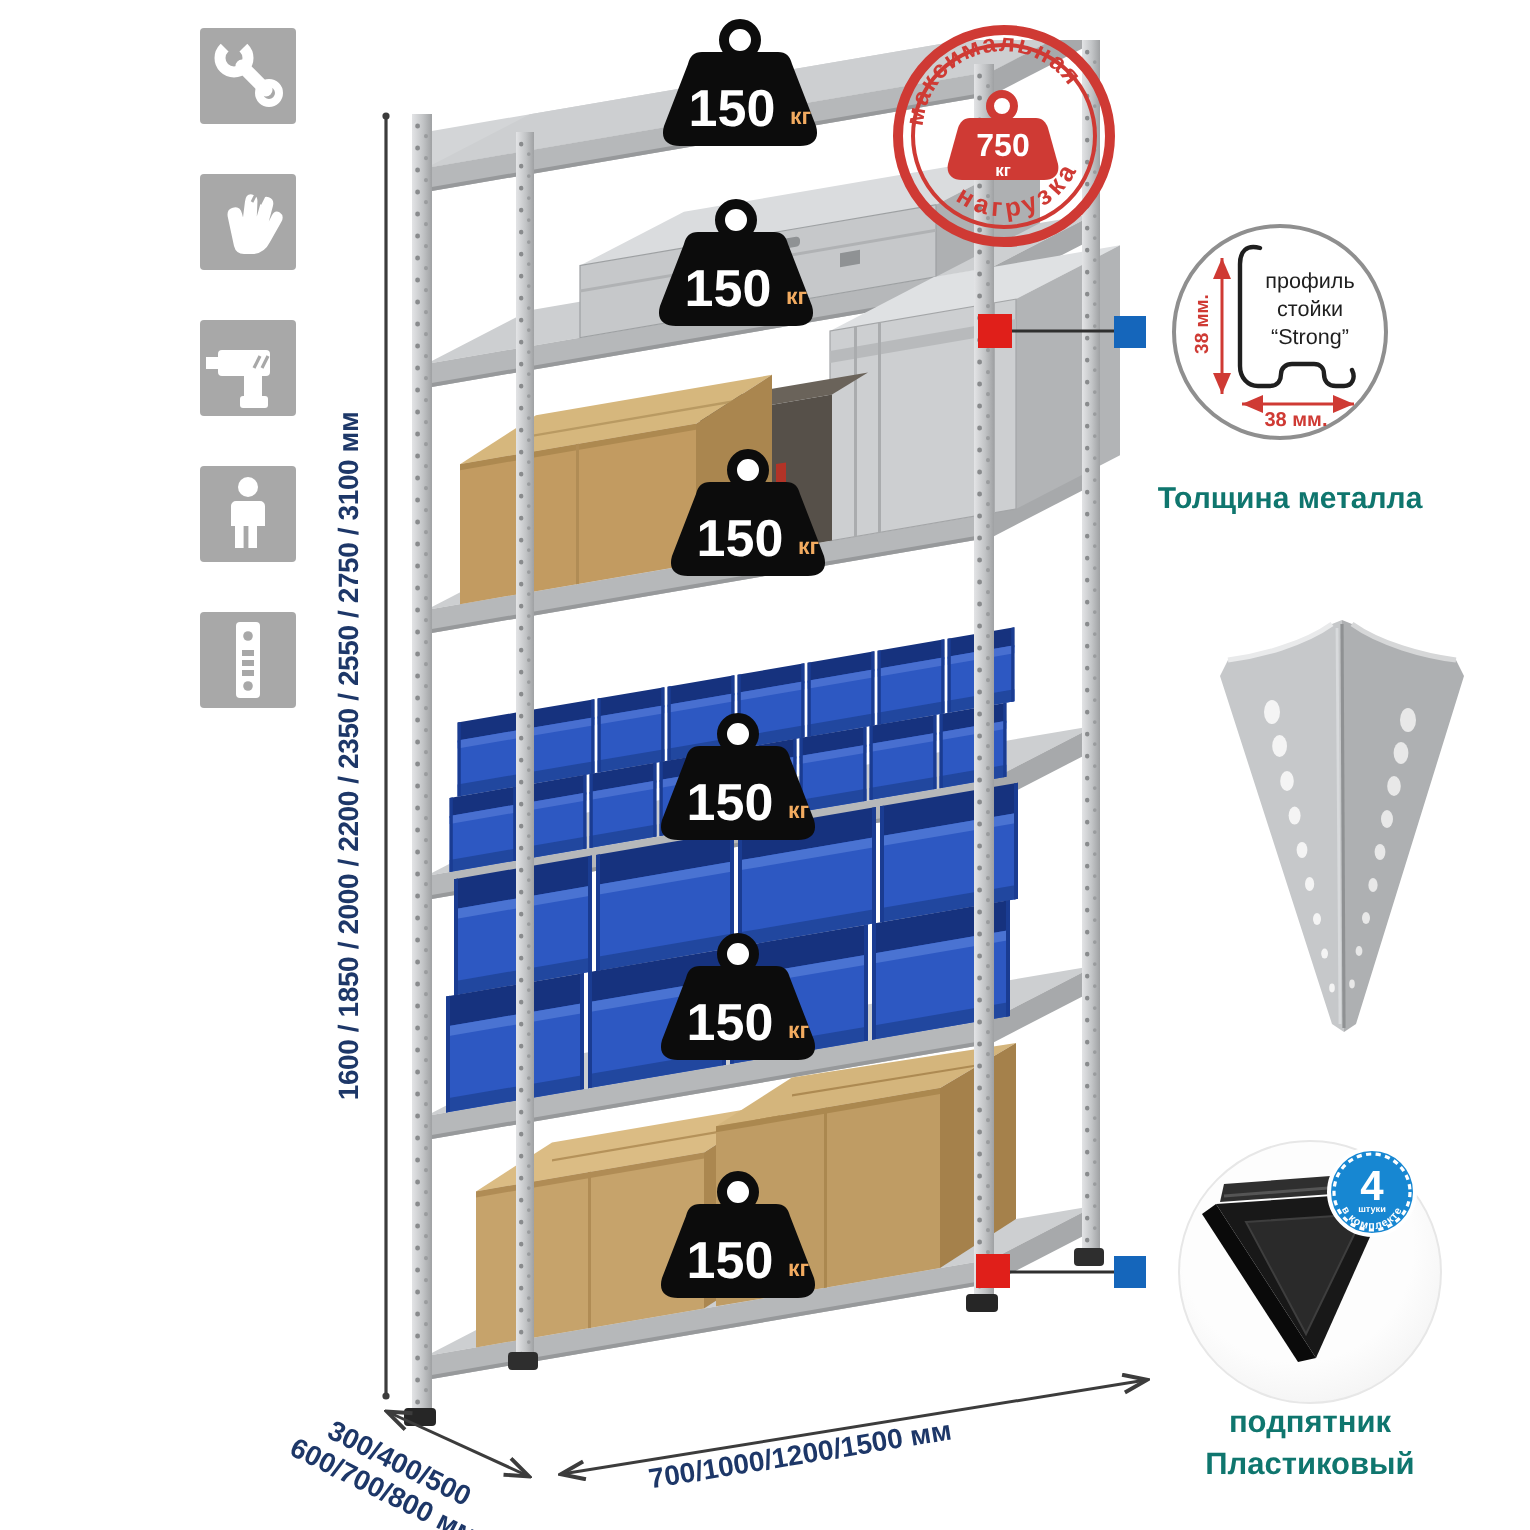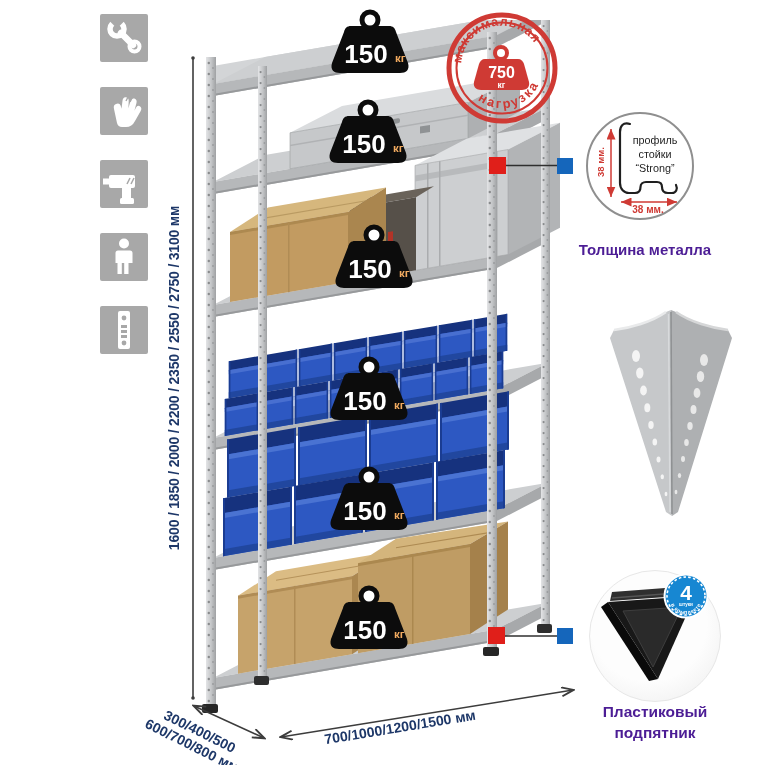--- a/index.html
+++ b/index.html
@@ -12,21 +12,21 @@
   .height-label{position:absolute;left:174px;top:378px;transform:translate(-50%,-50%) rotate(-90deg);
     white-space:nowrap;font-size:14px;letter-spacing:-0.2px;}
   .depth-label{position:absolute;left:157px;top:701px;transform:rotate(26.5deg);transform-origin:left top;
     font-size:14px;line-height:16px;white-space:nowrap;}
   .depth-label .l1{display:block;margin-left:13px;}
   .width-label{position:absolute;left:400px;top:727px;transform:translate(-50%,-50%) rotate(-9.3deg);
     white-space:nowrap;font-size:14px;}
   .w-badge{position:absolute;width:96px;height:68px;}
   .stamp{position:absolute;left:444px;top:10px;width:116px;height:116px;}
   .profile-circle{position:absolute;left:585px;top:111px;width:110px;height:110px;}
-  .detail-caption{position:absolute;text-align:center;font-weight:bold;color:#4c1d95;}
+  .detail-caption{position:absolute;text-align:center;font-weight:bold;color:#0f766e;}
   .profile-caption{left:575px;top:240px;width:140px;font-size:15px;line-height:20px;}
   .angle-img{position:absolute;left:596px;top:302px;width:150px;height:225px;}
   .foot-photo{position:absolute;left:589px;top:570px;width:132px;height:132px;border-radius:50%;
     background:radial-gradient(circle at 45% 40%, #fdfdfd 55%, #ebebeb 100%);border:1px solid #e7e7e7;box-sizing:border-box;}
   .foot-badge{position:absolute;left:663px;top:573px;width:46px;height:46px;}
   .foot-caption{left:585px;top:701px;width:140px;font-size:15.5px;line-height:21px;}
 </style>
 </head>
 <body>
 
@@ -404,22 +404,22 @@
       <circle cx="23" cy="23" r="21.5" fill="#1787d2" stroke="#fff" stroke-width="2"></circle>
       <circle cx="23" cy="23" r="19" fill="none" stroke="#fff" stroke-width="1.6" stroke-dasharray="2.6 2.2"></circle>
       <text x="23" y="27" font-size="21" font-weight="bold" fill="#fff" text-anchor="middle">4</text>
       <text x="23" y="33" font-size="4.6" font-weight="bold" fill="#fff" text-anchor="middle">штуки</text>
       <text font-size="5.4" font-weight="bold" fill="#fff" letter-spacing="0.5">
         <textPath href="#badgeArc" startOffset="50%" text-anchor="middle">в комплекте</textPath>
       </text>
     </svg>
   </div>
   <div class="detail-caption foot-caption">
+    <div>подпятник</div>
     <div>Пластиковый</div>
-    <div>подпятник</div>
   </div>
 
   <svg class="abs" style="left:150px;top:682px" width="440" height="80" viewBox="0 0 440 80">
     <defs>
       <marker id="dimArr" markerWidth="10" markerHeight="8" refX="8.6" refY="3.5" orient="auto-start-reverse">
         <path d="M1,0.5 L9,3.5 L1,6.5" fill="none" stroke="#3c3c3c" stroke-width="1.3"></path>
       </marker>
     </defs>
     <line x1="44" y1="24" x2="114" y2="56" stroke="#3c3c3c" stroke-width="1.5" marker-start="url(#dimArr)" marker-end="url(#dimArr)"></line>
     <line x1="131" y1="55" x2="423" y2="8" stroke="#3c3c3c" stroke-width="1.5" marker-start="url(#dimArr)" marker-end="url(#dimArr)"></line>

